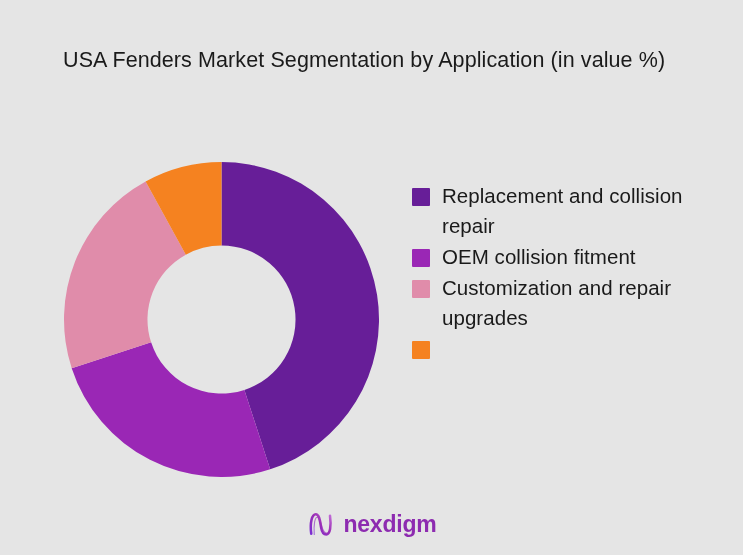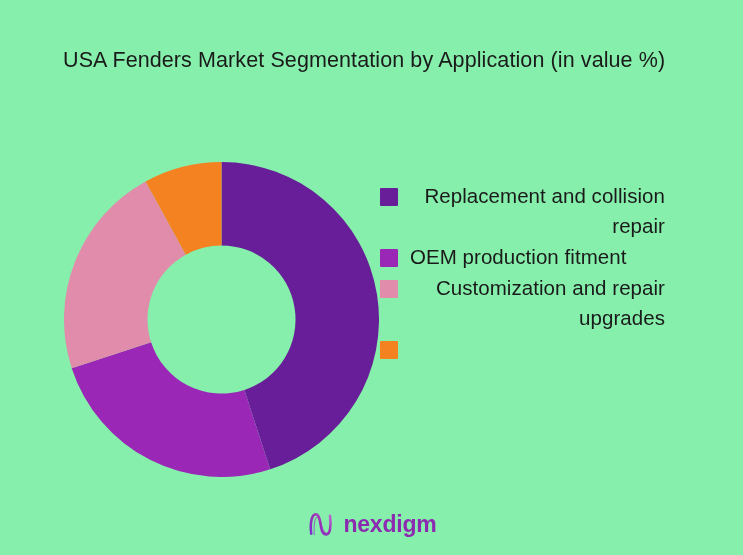--- a/index.html
+++ b/index.html
@@ -9,21 +9,21 @@
     background: #ffffff;
   }
   body {
     font-family: "Liberation Sans", sans-serif;
     -webkit-font-smoothing: antialiased;
   }
   #page {
     position: relative;
     width: 743px;
     height: 555px;
-    background: #86efac;
+    background: #e5e5e5;
     overflow: hidden;
   }
 
   
   #chart-title {
     position: absolute;
     left: 63px;
     top: 44px;
     width: 680px;
     font-size: 21.5px;
@@ -44,24 +44,23 @@
   }
   #donut-svg {
     display: block;
     width: 315px;
     height: 315px;
   }
 
   
   #legend {
     position: absolute;
-    left: 380px;
+    left: 412px;
     top: 181px;
     width: 300px;
-    text-align: right;
   }
   .legend-item {
     display: flex;
     align-items: flex-start;
     margin-bottom: 1px;
   }
   .legend-swatch {
     flex: 0 0 auto;
     width: 18px;
     height: 18px;
@@ -122,21 +121,21 @@
 
   <div id="legend">
 
     <div class="legend-item">
       <span class="legend-swatch" style="background: rgb(103, 30, 152);"></span>
       <span class="legend-label">Replacement and collision repair</span>
     </div>
 
     <div class="legend-item">
       <span class="legend-swatch" style="background: rgb(154, 39, 181);"></span>
-      <span class="legend-label">OEM production fitment</span>
+      <span class="legend-label">OEM collision fitment</span>
     </div>
 
     <div class="legend-item">
       <span class="legend-swatch" style="background: rgb(224, 140, 170);"></span>
       <span class="legend-label">Customization and repair upgrades</span>
     </div>
 
     <div class="legend-item">
       <span class="legend-swatch" style="background: rgb(245, 130, 32);"></span>
     </div>

